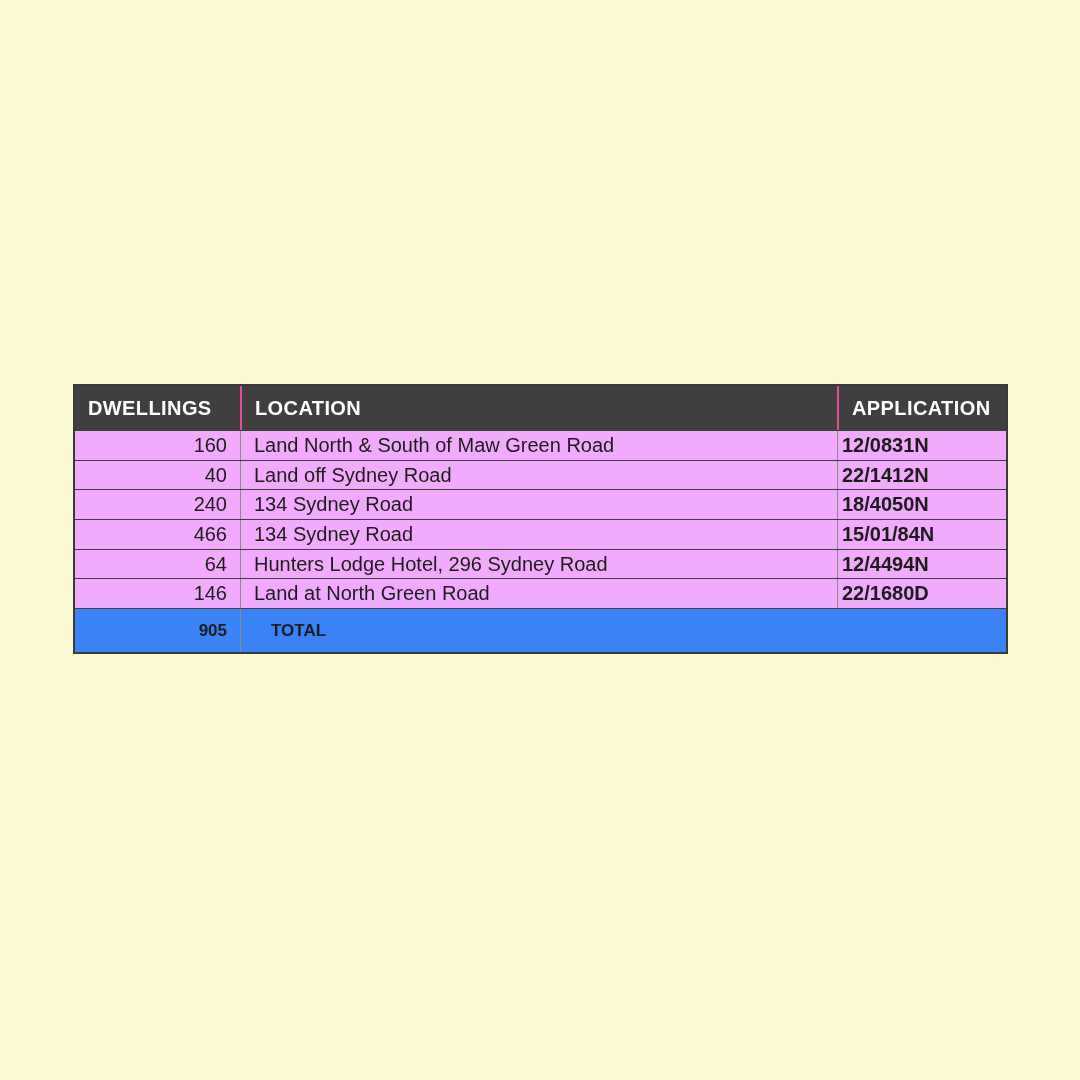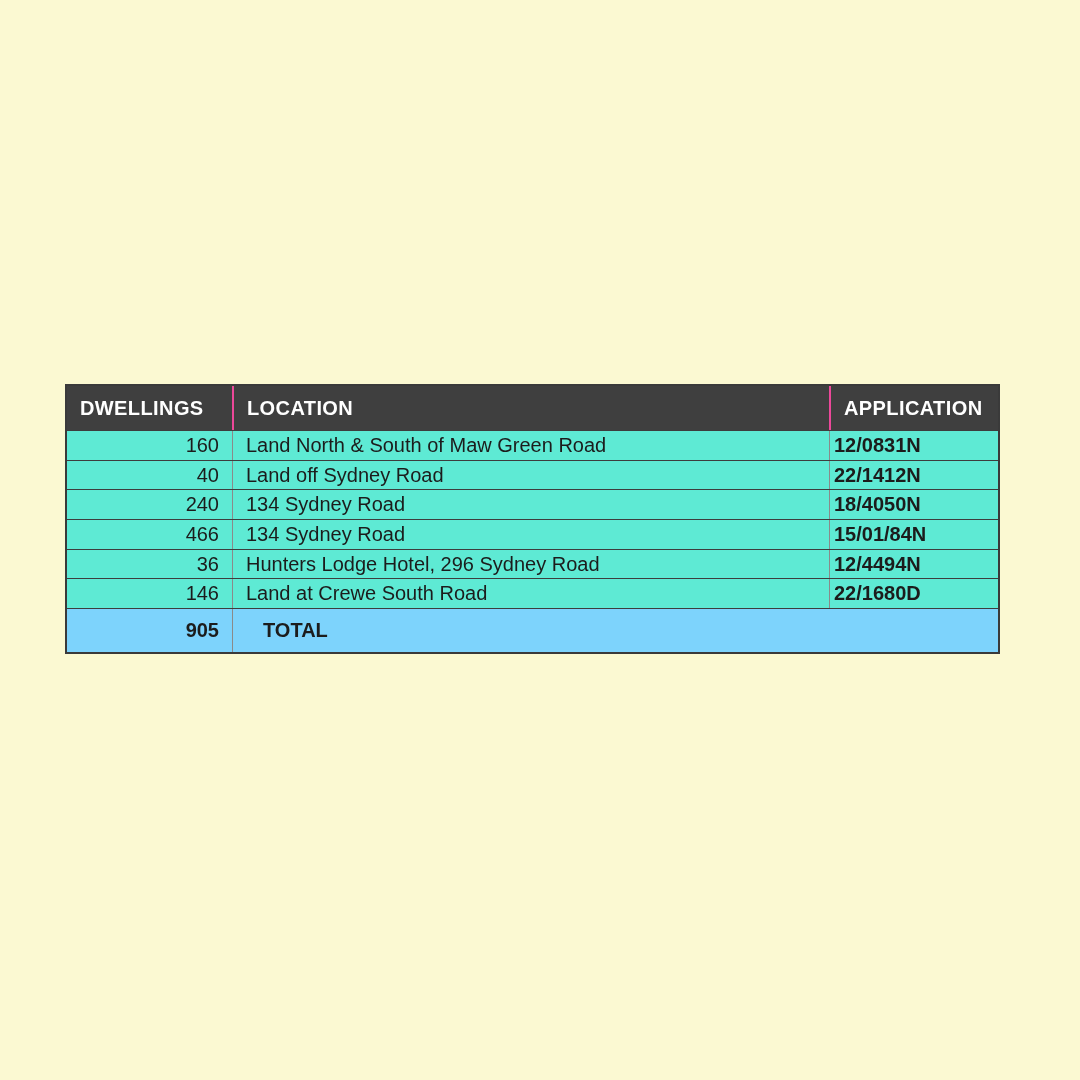--- a/index.html
+++ b/index.html
@@ -10,21 +10,21 @@
     width: 1080px;
     height: 1080px;
     position: relative;
     background: #FBF9D2;
     font-family: "Liberation Sans", sans-serif;
     color: #1C1C1C;
     overflow: hidden;
   }
   .table-wrap {
     position: absolute;
-    left: 65px;
+    left: 73px;
     top: 384px;
     width: 935px;
     box-sizing: border-box;
     border: 2px solid #3A3A3A;
     background: #FBFAEC;
   }
   .hdr-row {
     display: grid;
     grid-template-columns: 165px 597px 1fr;
     height: 44px;
@@ -42,21 +42,21 @@
   }
   .hdr-cell + .hdr-cell {
     border-left: 2px solid #ec4899;
   }
   .data-row {
     display: grid;
     grid-template-columns: 165px 597px 1fr;
     height: 29.7px;
     border-top: 1.5px solid #3D3D3D;
     box-sizing: border-box;
-    background: #5eead4;
+    background: #f0abfc;
     font-size: 20px;
   }
   .cell {
     display: flex;
     align-items: center;
     box-sizing: border-box;
     white-space: nowrap;
     overflow: hidden;
   }
   .c-dwell {
@@ -71,22 +71,22 @@
     padding-left: 4px;
     border-left: 1px solid #8A8A8A;
     font-weight: 700;
   }
   .total-row {
     display: grid;
     grid-template-columns: 165px 1fr;
     height: 44px;
     border-top: 1.5px solid #3D3D3D;
     box-sizing: border-box;
-    background: #7dd3fc;
-    font-size: 20px;
+    background: #3b82f6;
+    font-size: 17px;
     font-weight: 700;
   }
   .t-dwell {
     justify-content: flex-end;
     padding-right: 13px;
   }
   .t-label {
     padding-left: 30px;
     border-left: 1px solid #8A8A8A;
   }
@@ -120,28 +120,28 @@
     <div class="cell c-app">18/4050N</div>
   </div>
 
   <div class="data-row">
     <div class="cell c-dwell">466</div>
     <div class="cell c-loc">134 Sydney Road</div>
     <div class="cell c-app">15/01/84N</div>
   </div>
 
   <div class="data-row">
-    <div class="cell c-dwell">36</div>
+    <div class="cell c-dwell">64</div>
     <div class="cell c-loc">Hunters Lodge Hotel, 296 Sydney Road</div>
     <div class="cell c-app">12/4494N</div>
   </div>
 
   <div class="data-row">
     <div class="cell c-dwell">146</div>
-    <div class="cell c-loc">Land at Crewe South Road</div>
+    <div class="cell c-loc">Land at North Green Road</div>
     <div class="cell c-app">22/1680D</div>
   </div>
 
   <div class="total-row">
     <div class="cell t-dwell">905</div>
     <div class="cell t-label">TOTAL</div>
   </div>
 
 </div>
 

